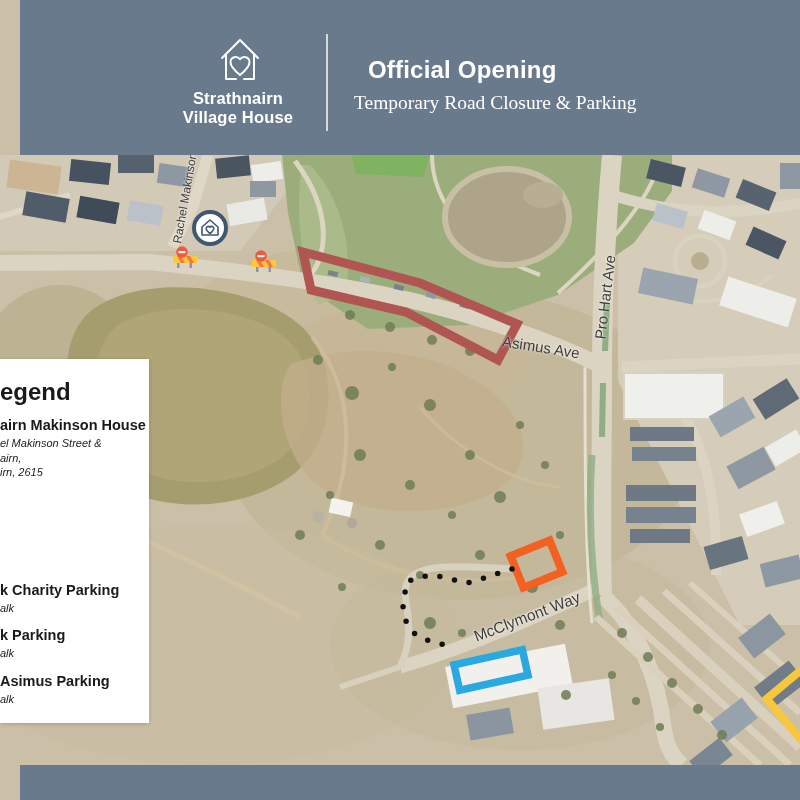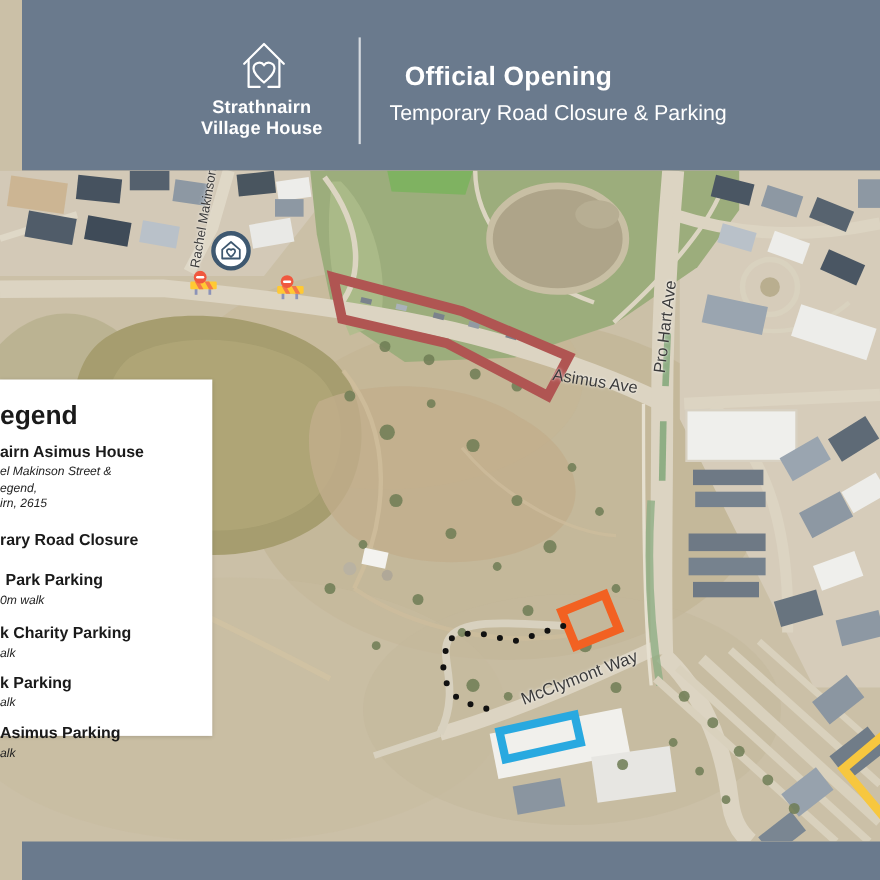--- a/index.html
+++ b/index.html
@@ -11,36 +11,36 @@
   .band{position:absolute;left:0;width:791px;background:#6A7A8D;margin-left:20px;}
   .header{top:0;height:155px;}
   .footer{top:765px;height:35px;}
   .logo-icon{position:absolute;left:197px;top:35px;width:46px;height:48px;}
   .org-name{
     position:absolute;left:118px;top:89px;width:200px;text-align:center;
     color:#fff;font-weight:700;font-size:16.5px;line-height:1.18;letter-spacing:.2px;
   }
   .hdr-divider{position:absolute;left:306px;top:34px;width:2px;height:97px;background:rgba(255,255,255,.72);}
   .hdr-title{position:absolute;left:348px;top:56px;font-size:24px;font-weight:700;color:#fff;letter-spacing:.2px;white-space:nowrap;}
-  .hdr-subtitle{position:absolute;left:334px;top:92px;font-size:19.5px;font-weight:400;color:#fff;white-space:nowrap;}
+  .hdr-subtitle{position:absolute;left:334px;top:92px;font-size:19.5px;font-weight:400;color:#fff;white-space:nowrap;font-family:Liberation Serif, serif;}
 
   
   .map{position:absolute;left:0;top:155px;width:800px;height:610px;overflow:hidden;}
   .map svg.base, .map svg.overlay{position:absolute;left:0;top:0;width:800px;height:610px;}
   .street-label{
     position:absolute;color:#3B3B3B;font-weight:500;white-space:nowrap;
     transform:translate(-50%,-50%);text-shadow:0 0 2px rgba(255,255,255,.85),0 0 4px rgba(255,255,255,.5);
   }
   .venue-marker{position:absolute;width:38px;height:38px;}
   .barrier{position:absolute;width:26px;height:23px;}
 
   
   .legend{
-    position:absolute;left:0;top:190px;width:149px;height:324px;background:#fff;
-    box-shadow:0 1px 4px rgba(0,0,0,.18);color:#1A1A1A;padding-left:44px;
+    position:absolute;left:0;top:204px;width:149px;height:364px;background:#fff;
+    box-shadow:0 1px 4px rgba(0,0,0,.18);color:#1A1A1A;
   }
   .leg-title{position:absolute;left:0;top:19px;font-size:24px;font-weight:700;white-space:nowrap;}
   .leg-item{position:absolute;left:0;right:2px;white-space:nowrap;}
   .leg-name{font-size:14.5px;font-weight:700;margin-bottom:3px;}
   .leg-detail{font-size:11px;font-style:italic;line-height:14.5px;color:#222;}
   .pad5{padding-left:5px;}
 </style>
 </head>
 <body>
 
@@ -274,34 +274,27 @@
       <polygon points="14,10 18,10 22,17 18,17" fill="#F2784B"></polygon>
       <circle cx="10" cy="6" r="5.8" fill="#F0583F"></circle>
       <rect x="6.3" y="4.9" width="7.4" height="2.3" rx="1.1" fill="#FFFFFF"></rect>
     </svg>
   </div>
 
   <div class="legend">
     <div class="leg-title">egend</div>
 
     <div class="leg-item" style="top:58px;">
-      <div class="leg-name">airn Asimus House</div>
+      <div class="leg-name">airn Makinson House</div>
       <div class="leg-detail">el Makinson Street &amp;</div>
-      <div class="leg-detail">egend,</div>
+      <div class="leg-detail">airn,</div>
       <div class="leg-detail">irn, 2615</div>
     </div>
 
-    <div class="leg-item" style="top:138px;">
-      <div class="leg-name">rary Road Closure</div>
-    </div>
-
-    <div class="leg-item" style="top:175px;">
-      <div class="leg-name pad5">Park Parking</div>
-      <div class="leg-detail">0m walk</div>
-    </div>
+
 
     <div class="leg-item" style="top:223px;">
       <div class="leg-name">k Charity Parking</div>
       <div class="leg-detail">alk</div>
     </div>
 
     <div class="leg-item" style="top:268px;">
       <div class="leg-name">k Parking</div>
       <div class="leg-detail">alk</div>
     </div>

